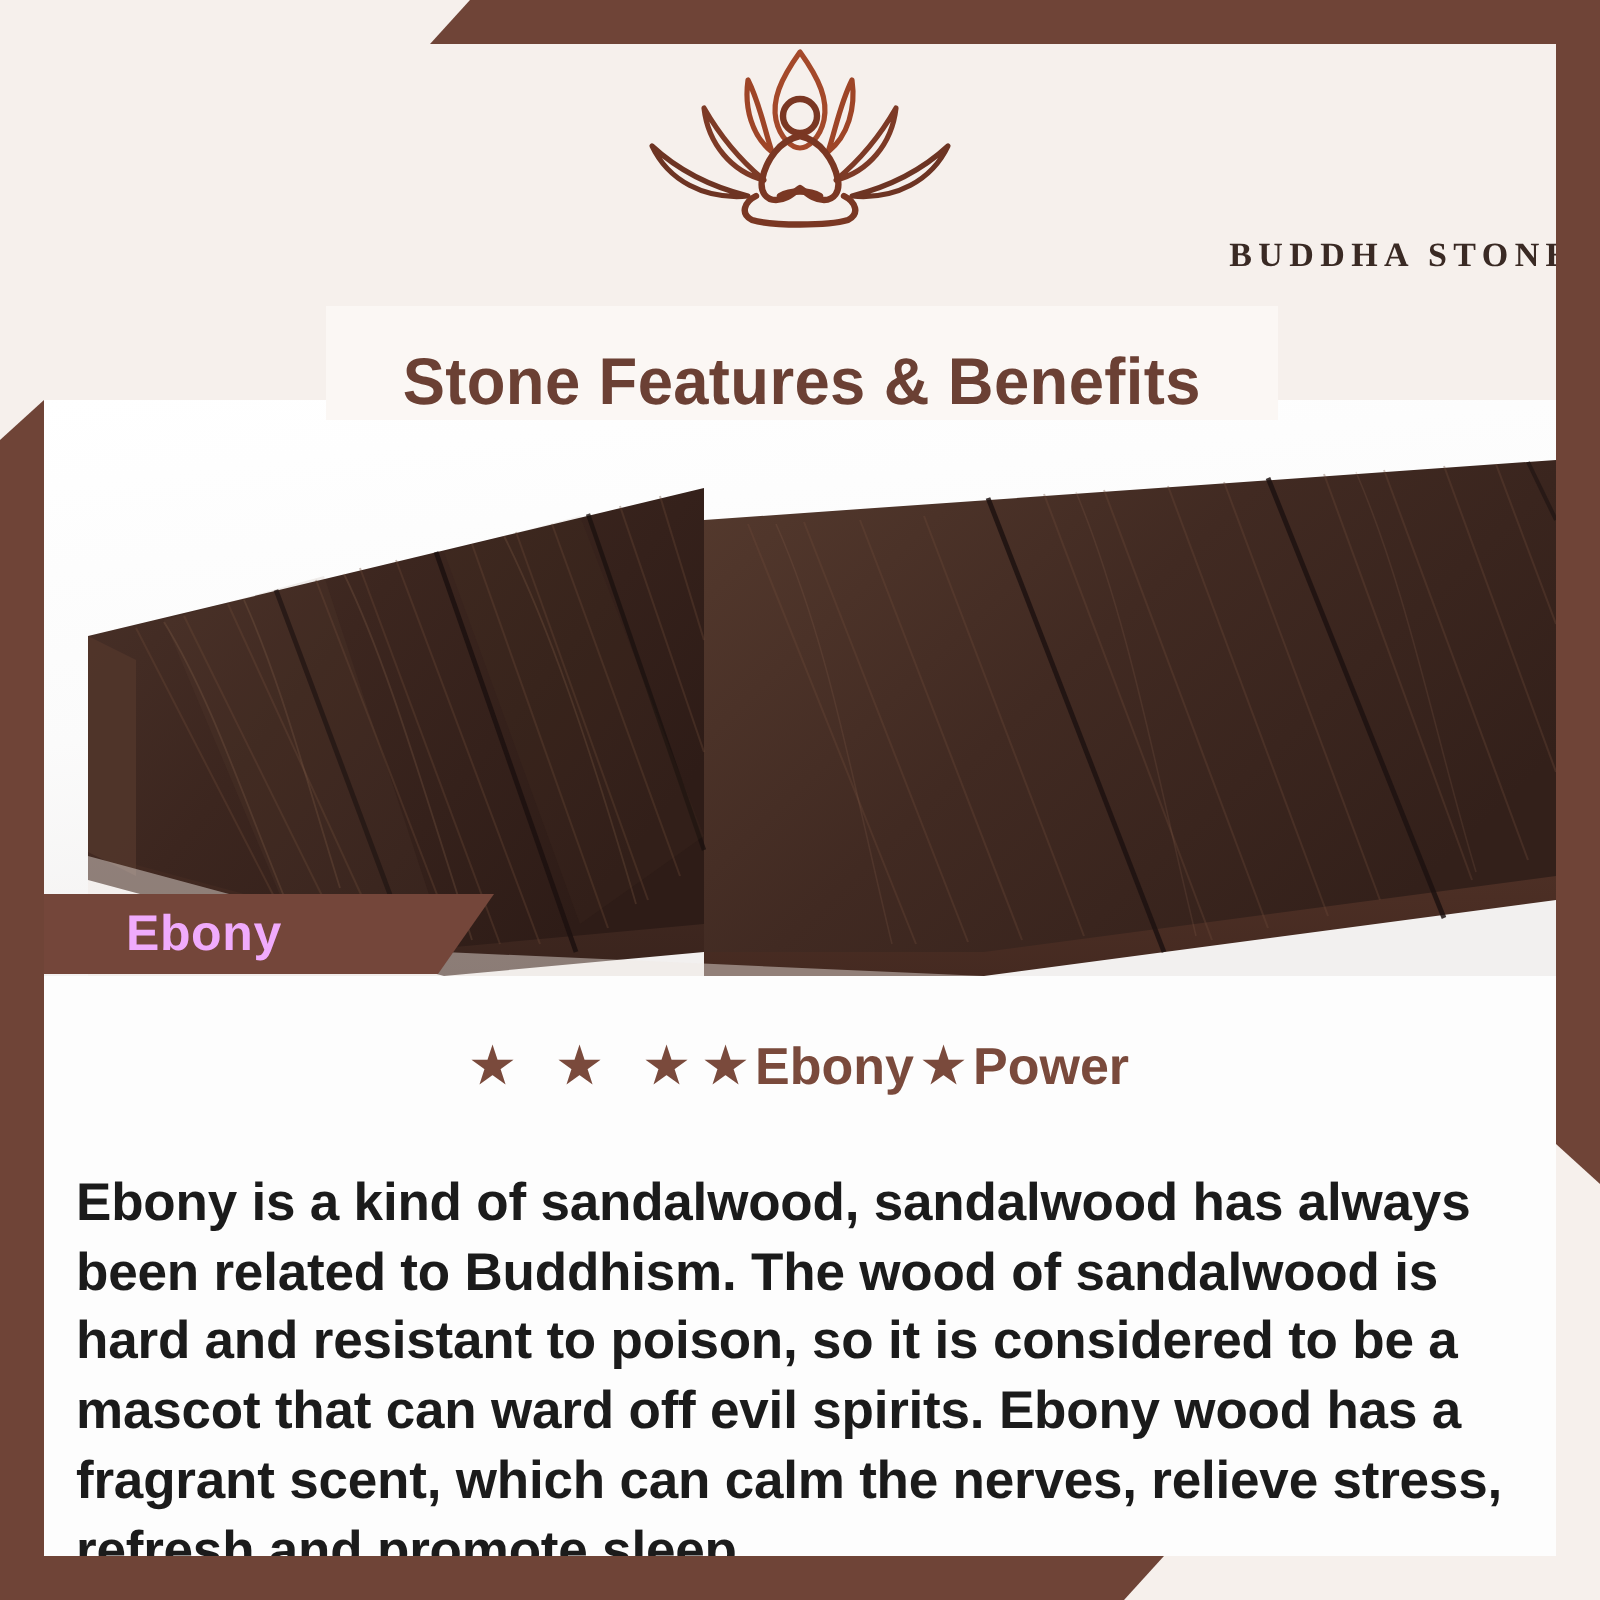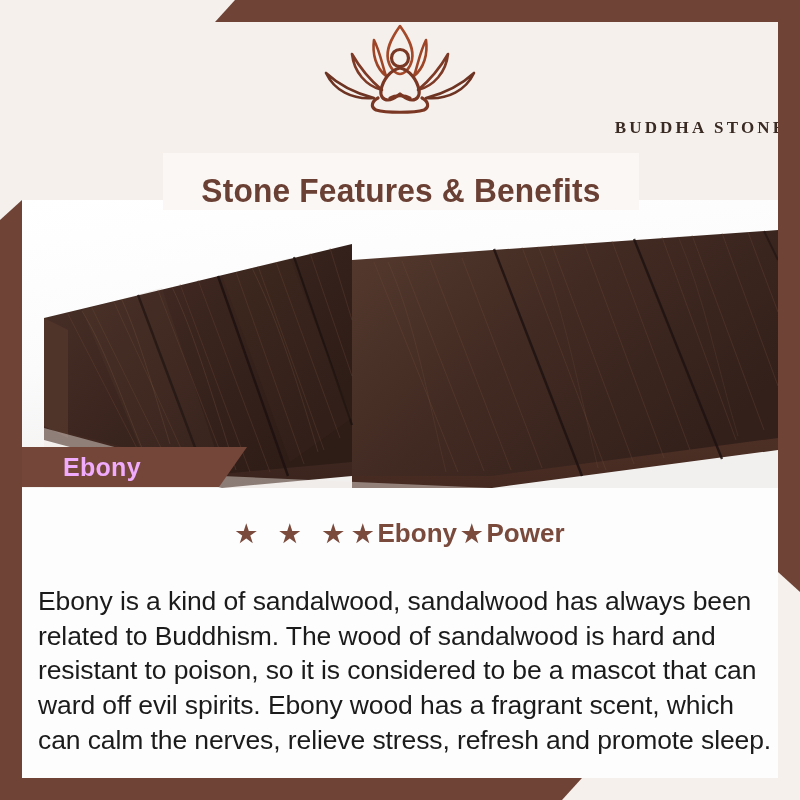--- a/index.html
+++ b/index.html
@@ -191,21 +191,21 @@
   .body-text {
     position: absolute;
     left: 38px;
     top: 568px;
     width: 734px;
     z-index: 20;
     font-family: "Liberation Sans Narrow", "Liberation Sans", sans-serif;
     font-size: 26.5px;
     line-height: 1.31;
     color: #1b1b1b;
-    font-weight: 400;
+    font-weight: 700;
     text-align: left;
     letter-spacing: -0.1px;
     margin-top: 16px;
   }
 </style>
 </head>
 <body>
 
 <div id="poster">
 

